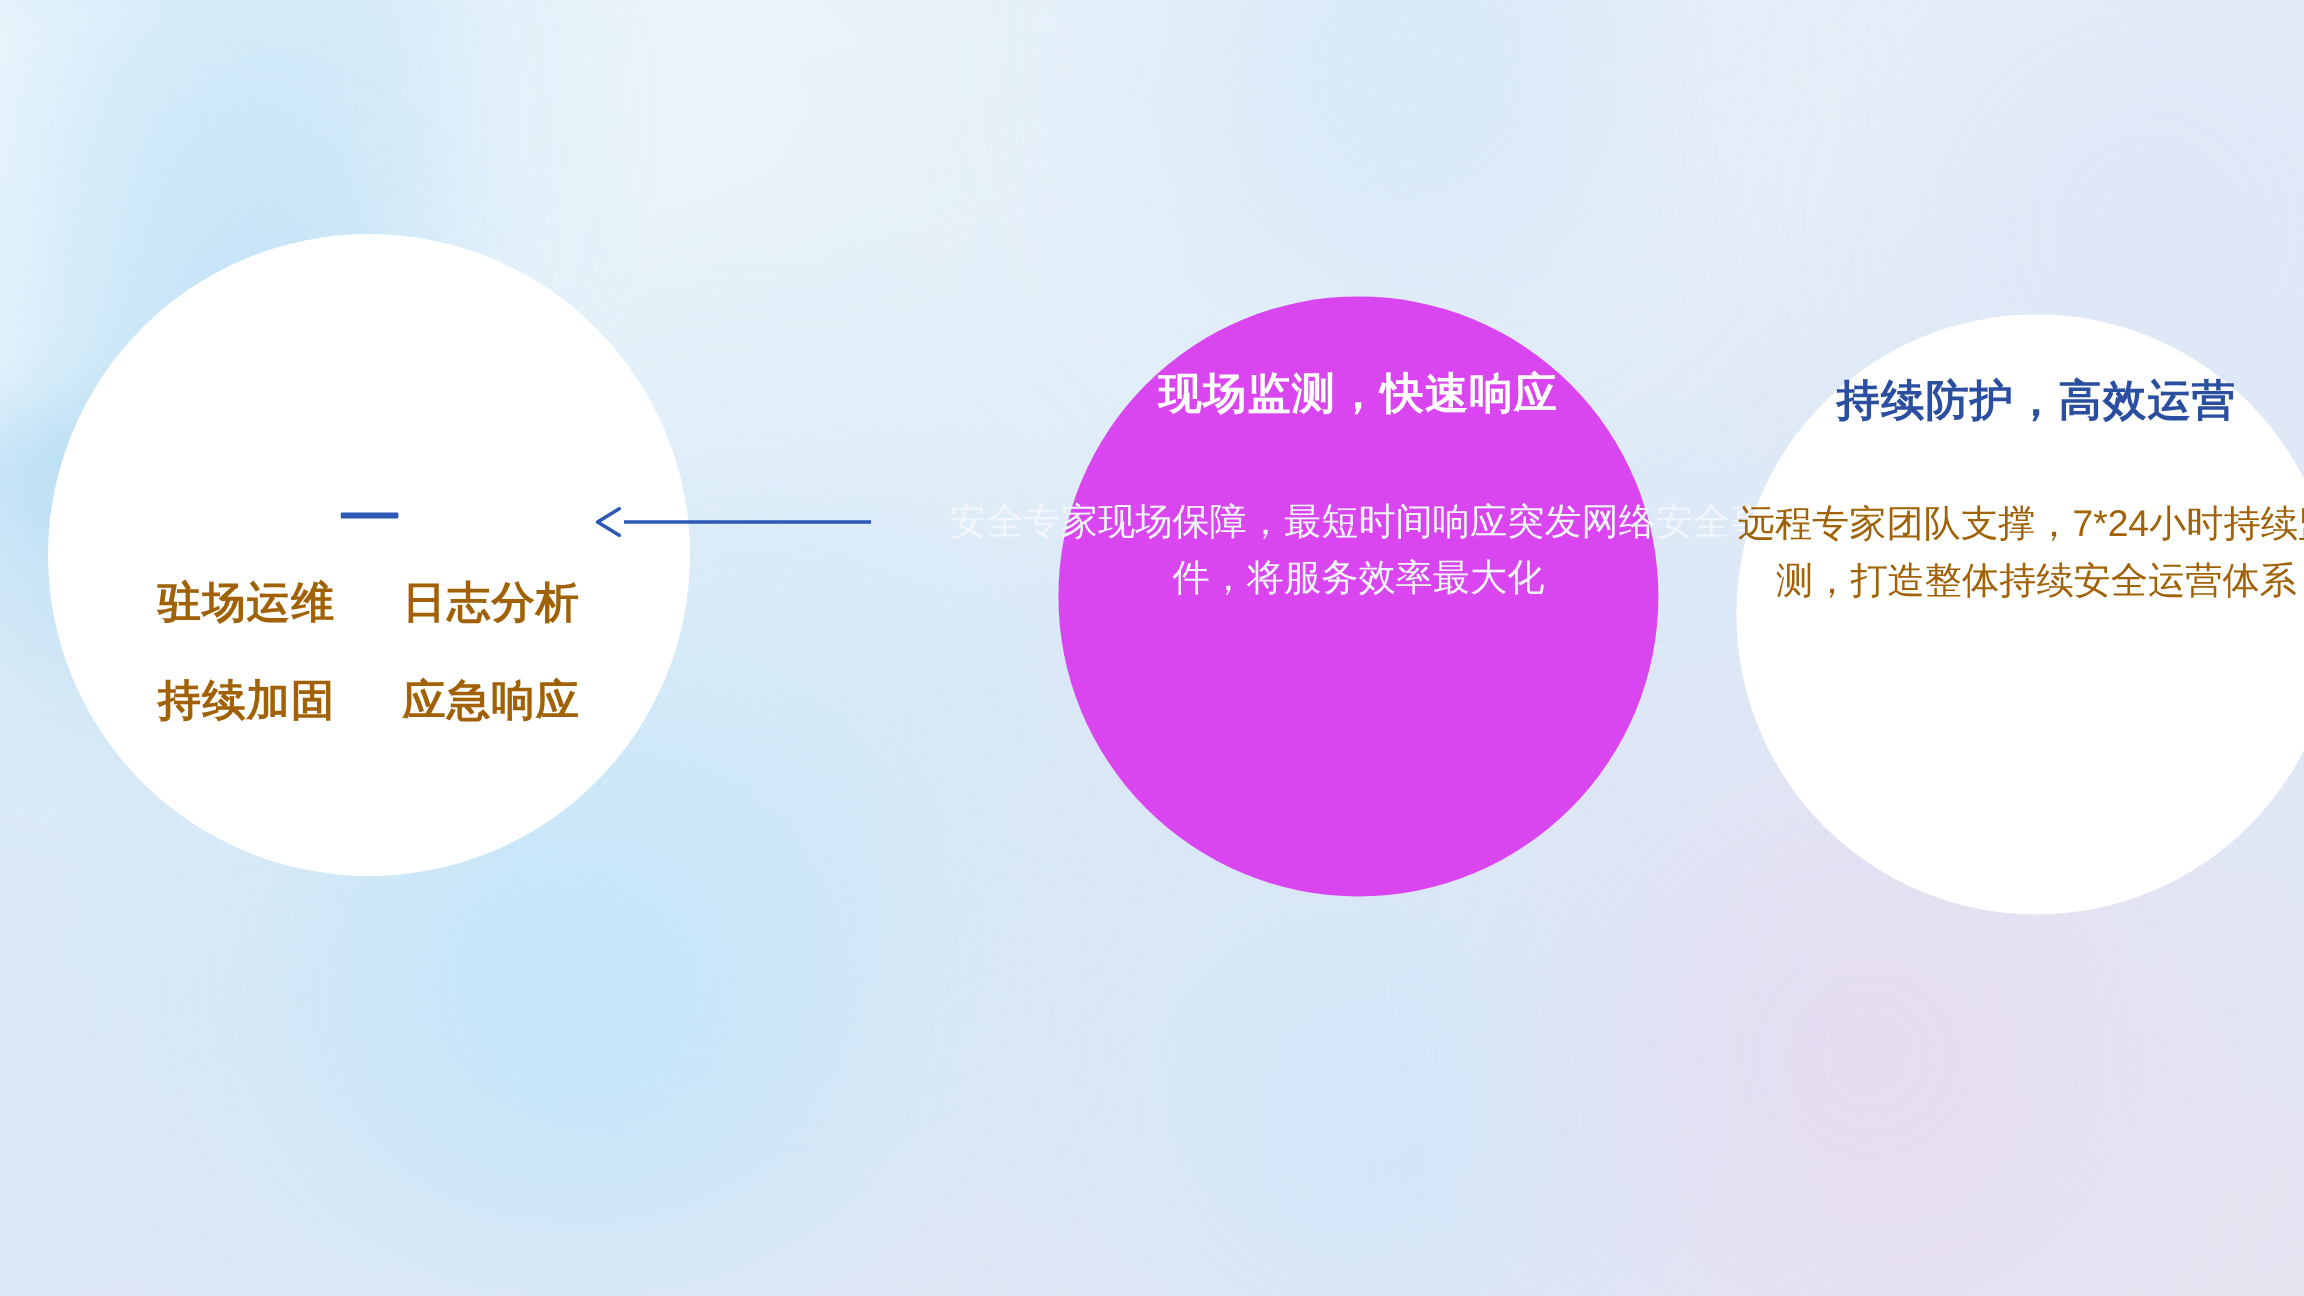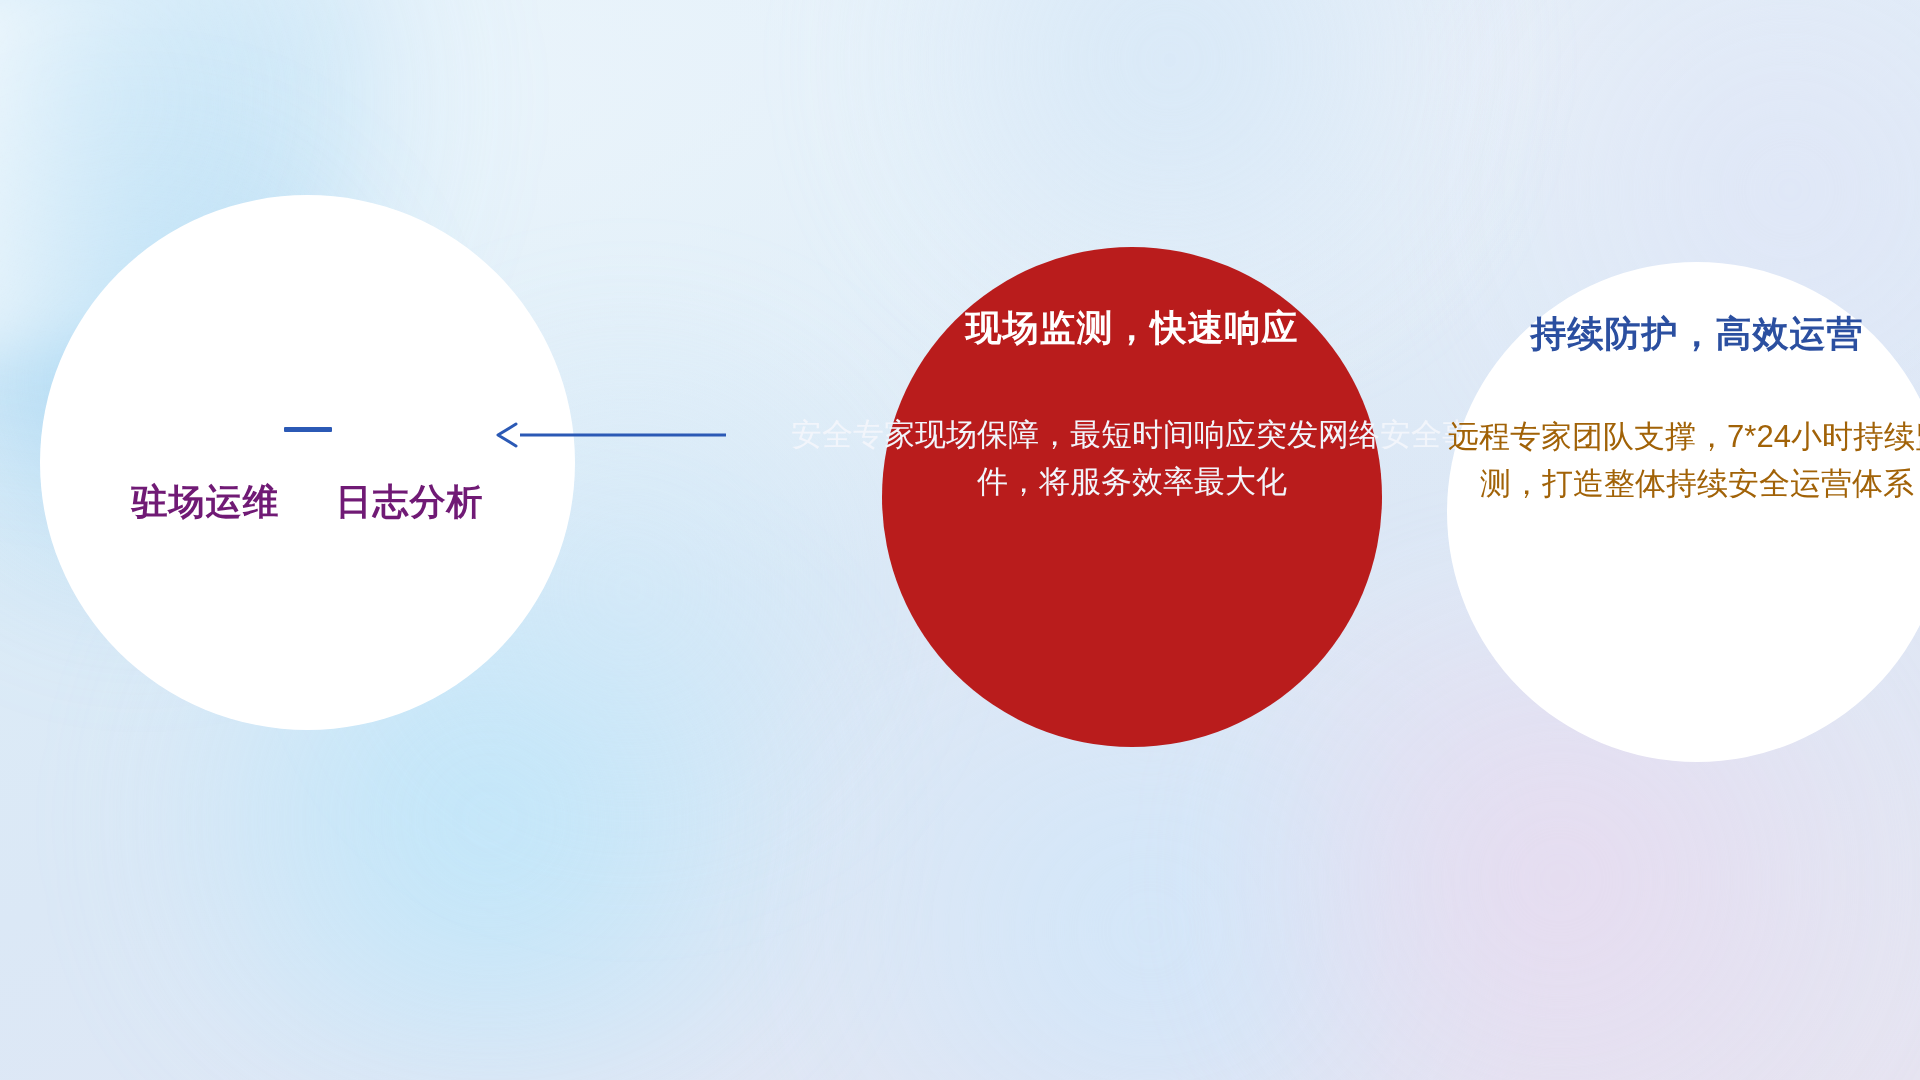--- a/index.html
+++ b/index.html
@@ -43,36 +43,36 @@
 
   
   .circle{position:absolute;border-radius:50%;box-sizing:border-box;}
 
   .circle-left{
     left:40px;top:195px;width:535px;height:535px;
     background:#ffffff;
   }
   .circle-mid{
     left:882px;top:247px;width:500px;height:500px;
-    background:#b91c1c;
+    background:#d946ef;
   }
   .circle-right{
     left:1447px;top:262px;width:500px;height:500px;
     background:#ffffff;
   }
 
   
   .left-inner{
     position:absolute;left:0;right:0;top:232px;text-align:center;
   }
   .dash{
     width:48px;height:5px;background:#2b59b5;margin:0 auto 52px auto;border-radius:1px;
   }
   .kw-row{
-    font-size:36px;font-weight:bold;color:#701a75;letter-spacing:1px;
+    font-size:36px;font-weight:bold;color:#a16207;letter-spacing:1px;
     line-height:1;margin-bottom:46px;white-space:nowrap;
   }
   .kw-row:last-child{margin-bottom:0;}
   .kw-gap{display:inline-block;width:34px;}
 
   
   .mid-inner{position:absolute;left:0;right:0;top:0;}
   .mid-title{
     position:absolute;left:-130px;width:760px;top:57px;
     text-align:center;color:#ffffff;font-size:36px;font-weight:bold;
@@ -117,20 +117,25 @@
   <div class="circle circle-left">
     <div class="left-inner">
       <div class="dash"></div>
 
       <div class="kw-row">
         <span>驻场运维</span>
         <span class="kw-gap"></span>
         <span>日志分析</span>
       </div>
 
+      <div class="kw-row">
+        <span>持续加固</span>
+        <span class="kw-gap"></span>
+        <span>应急响应</span>
+      </div>
 
     </div>
   </div>
 
   <svg class="arrow" viewBox="0 0 240 34">
     <line x1="34" y1="17" x2="240" y2="17" stroke="#2b59b5" stroke-width="3"></line>
     <polyline points="30,6 12,17 30,28" fill="none" stroke="#2b59b5" stroke-width="3" stroke-linecap="round" stroke-linejoin="round"></polyline>
   </svg>
 
   <div class="circle circle-mid">

